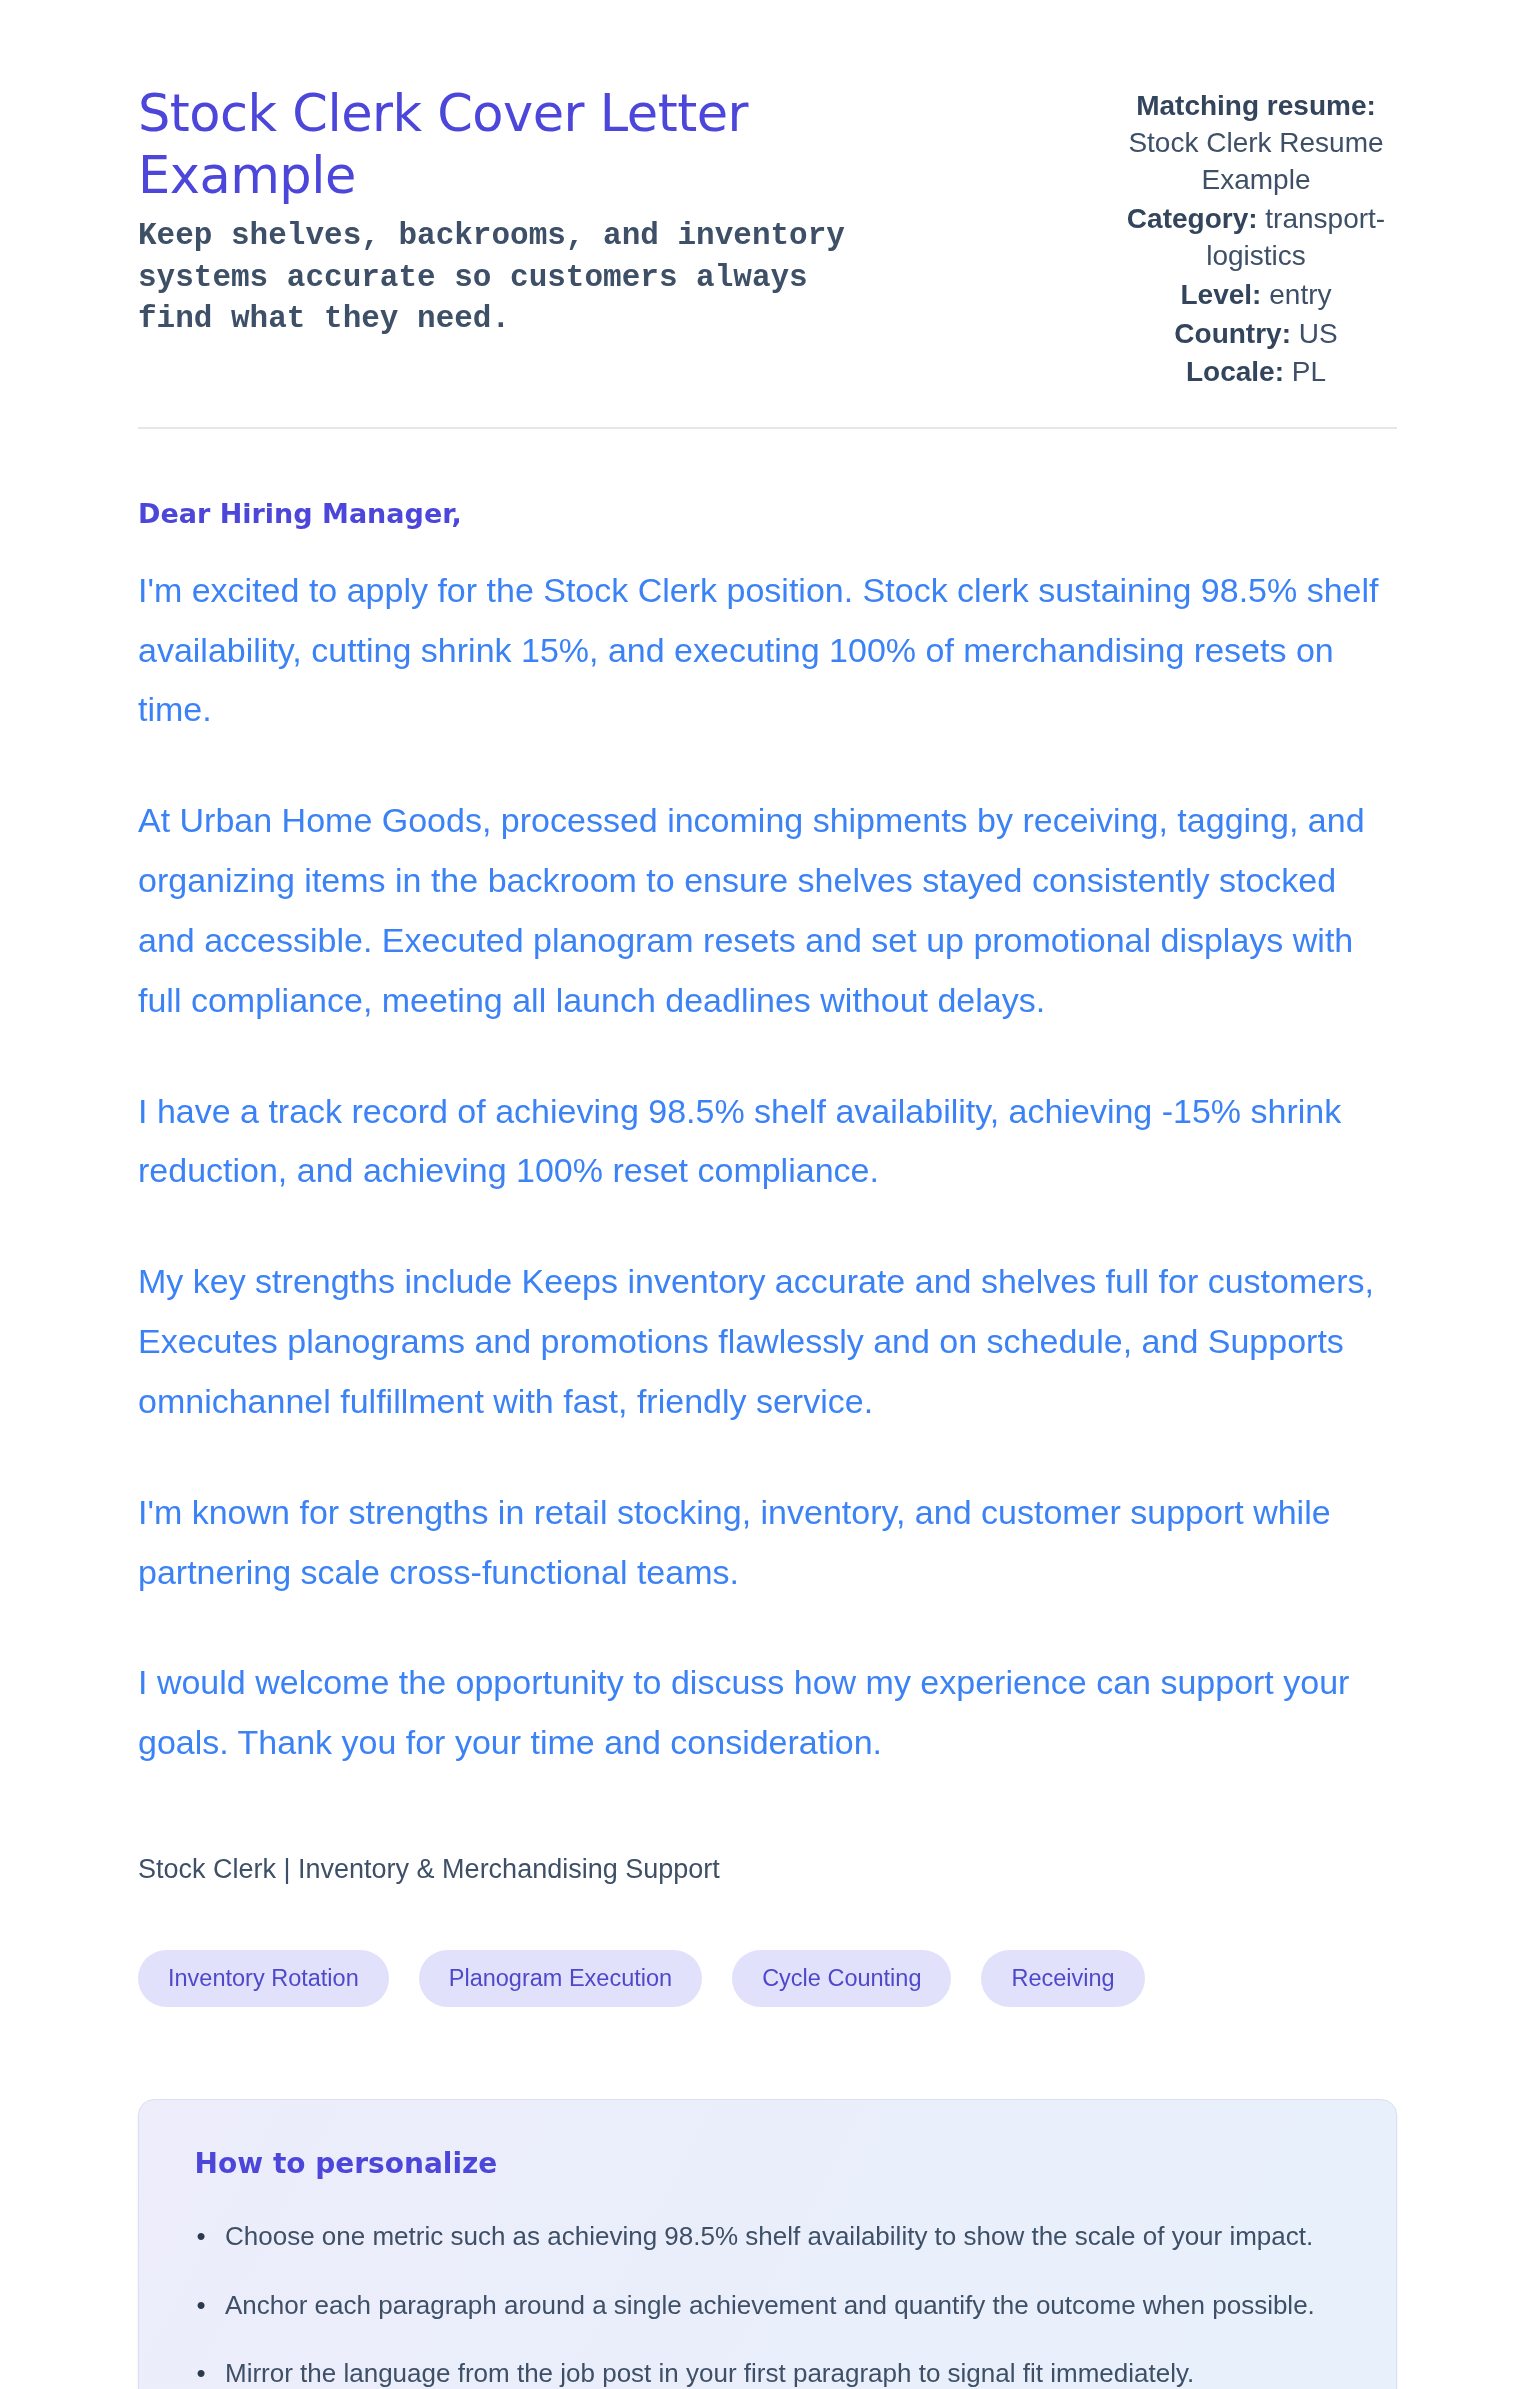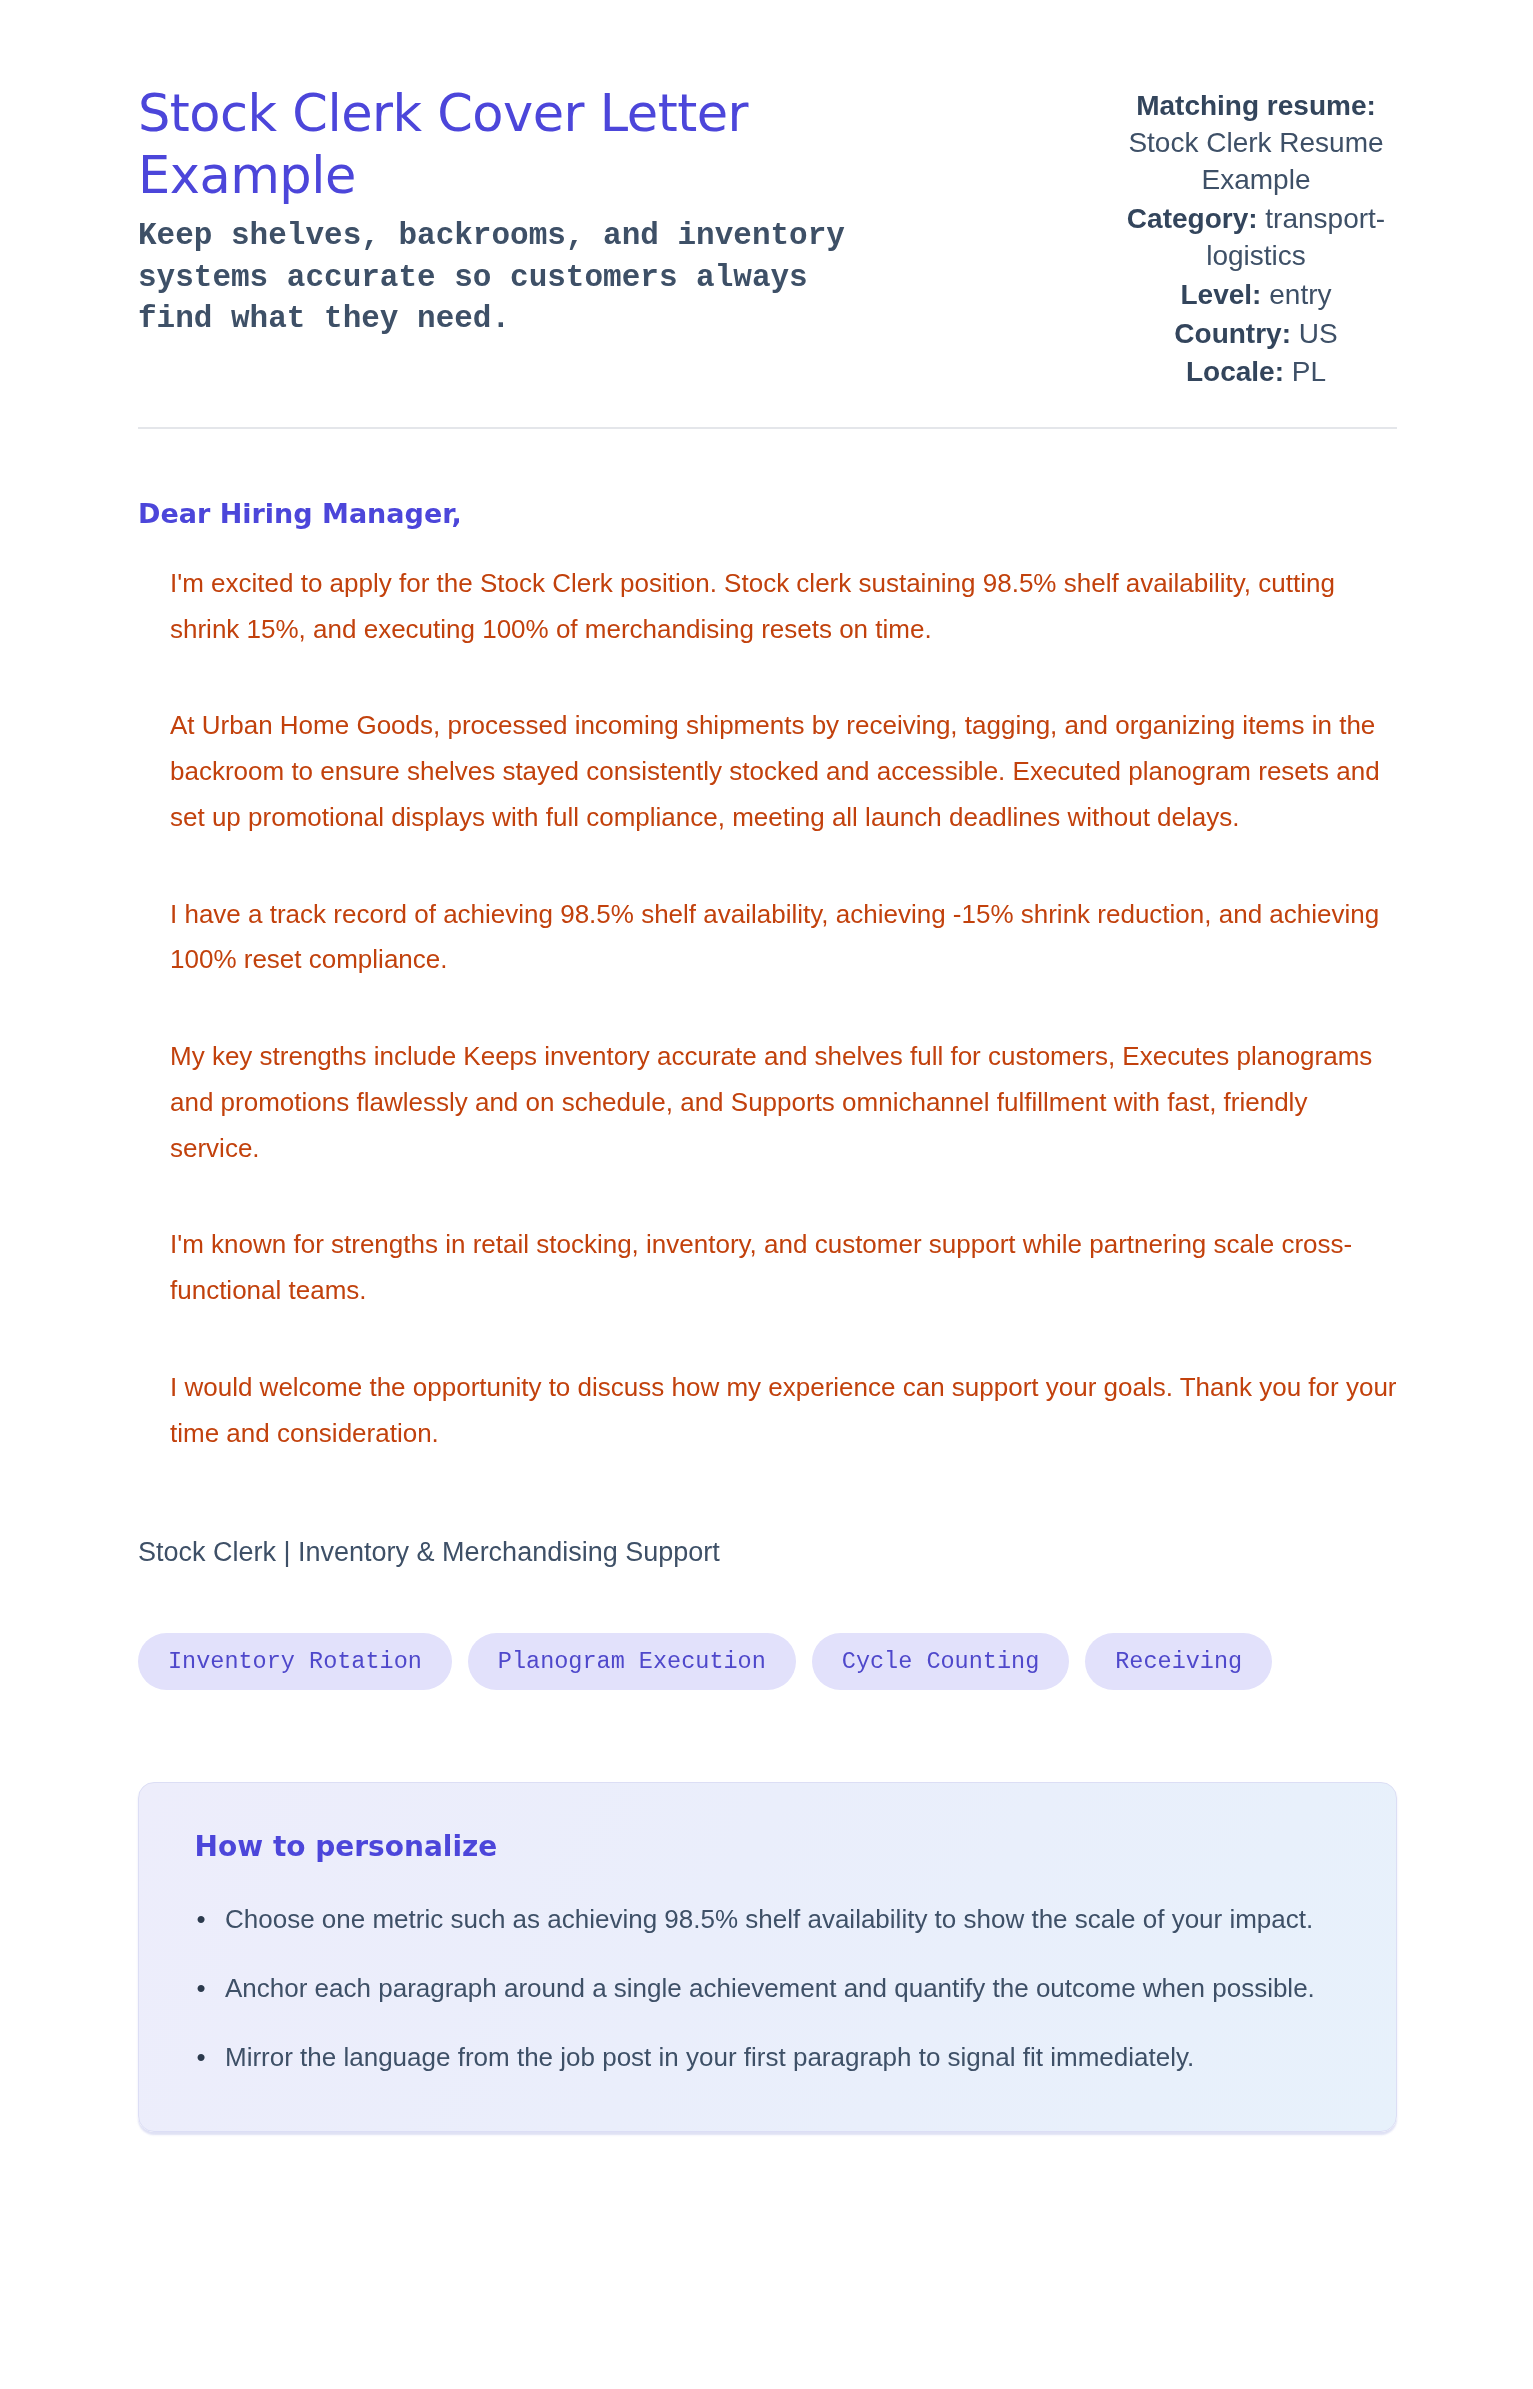--- a/index.html
+++ b/index.html
@@ -64,25 +64,24 @@
   
   .letter { margin-top: 69px; }
   .salutation {
     font-family: "DejaVu Sans", "Liberation Sans", sans-serif;
     font-size: 27px;
     font-weight: 700;
     color: #4c46da;
     margin-bottom: 32px;
   }
   .letter p {
-    font-size: 26px;
+    font-size: 34px;
     line-height: 1.76;
-    color: #c2410c;
+    color: #3b82f6;
     margin-bottom: 51px;
-    margin-left: 32px;
   }
   .letter p.last { margin-bottom: 0; }
 
   .signature { margin-top: 81px; }
   .signature-name {
     font-family: "DejaVu Sans", "Liberation Sans", sans-serif;
     font-size: 27px;
     font-weight: 700;
     color: #1b2533;
   }
@@ -90,22 +89,21 @@
     margin-top: 20px;
     font-size: 27px;
     color: #3e5067;
   }
 
   
   .tags {
     margin-top: 65px;
     display: flex;
     flex-wrap: wrap;
-    gap: 16px;
-    font-family: Liberation Mono, monospace;
+    gap: 30px;
   }
   .tag {
     background: #e2e1fb;
     color: #4f48cb;
     font-size: 23.5px;
     line-height: 1;
     padding: 17px 30px 16px;
     border-radius: 901px;
     white-space: nowrap;
   }

